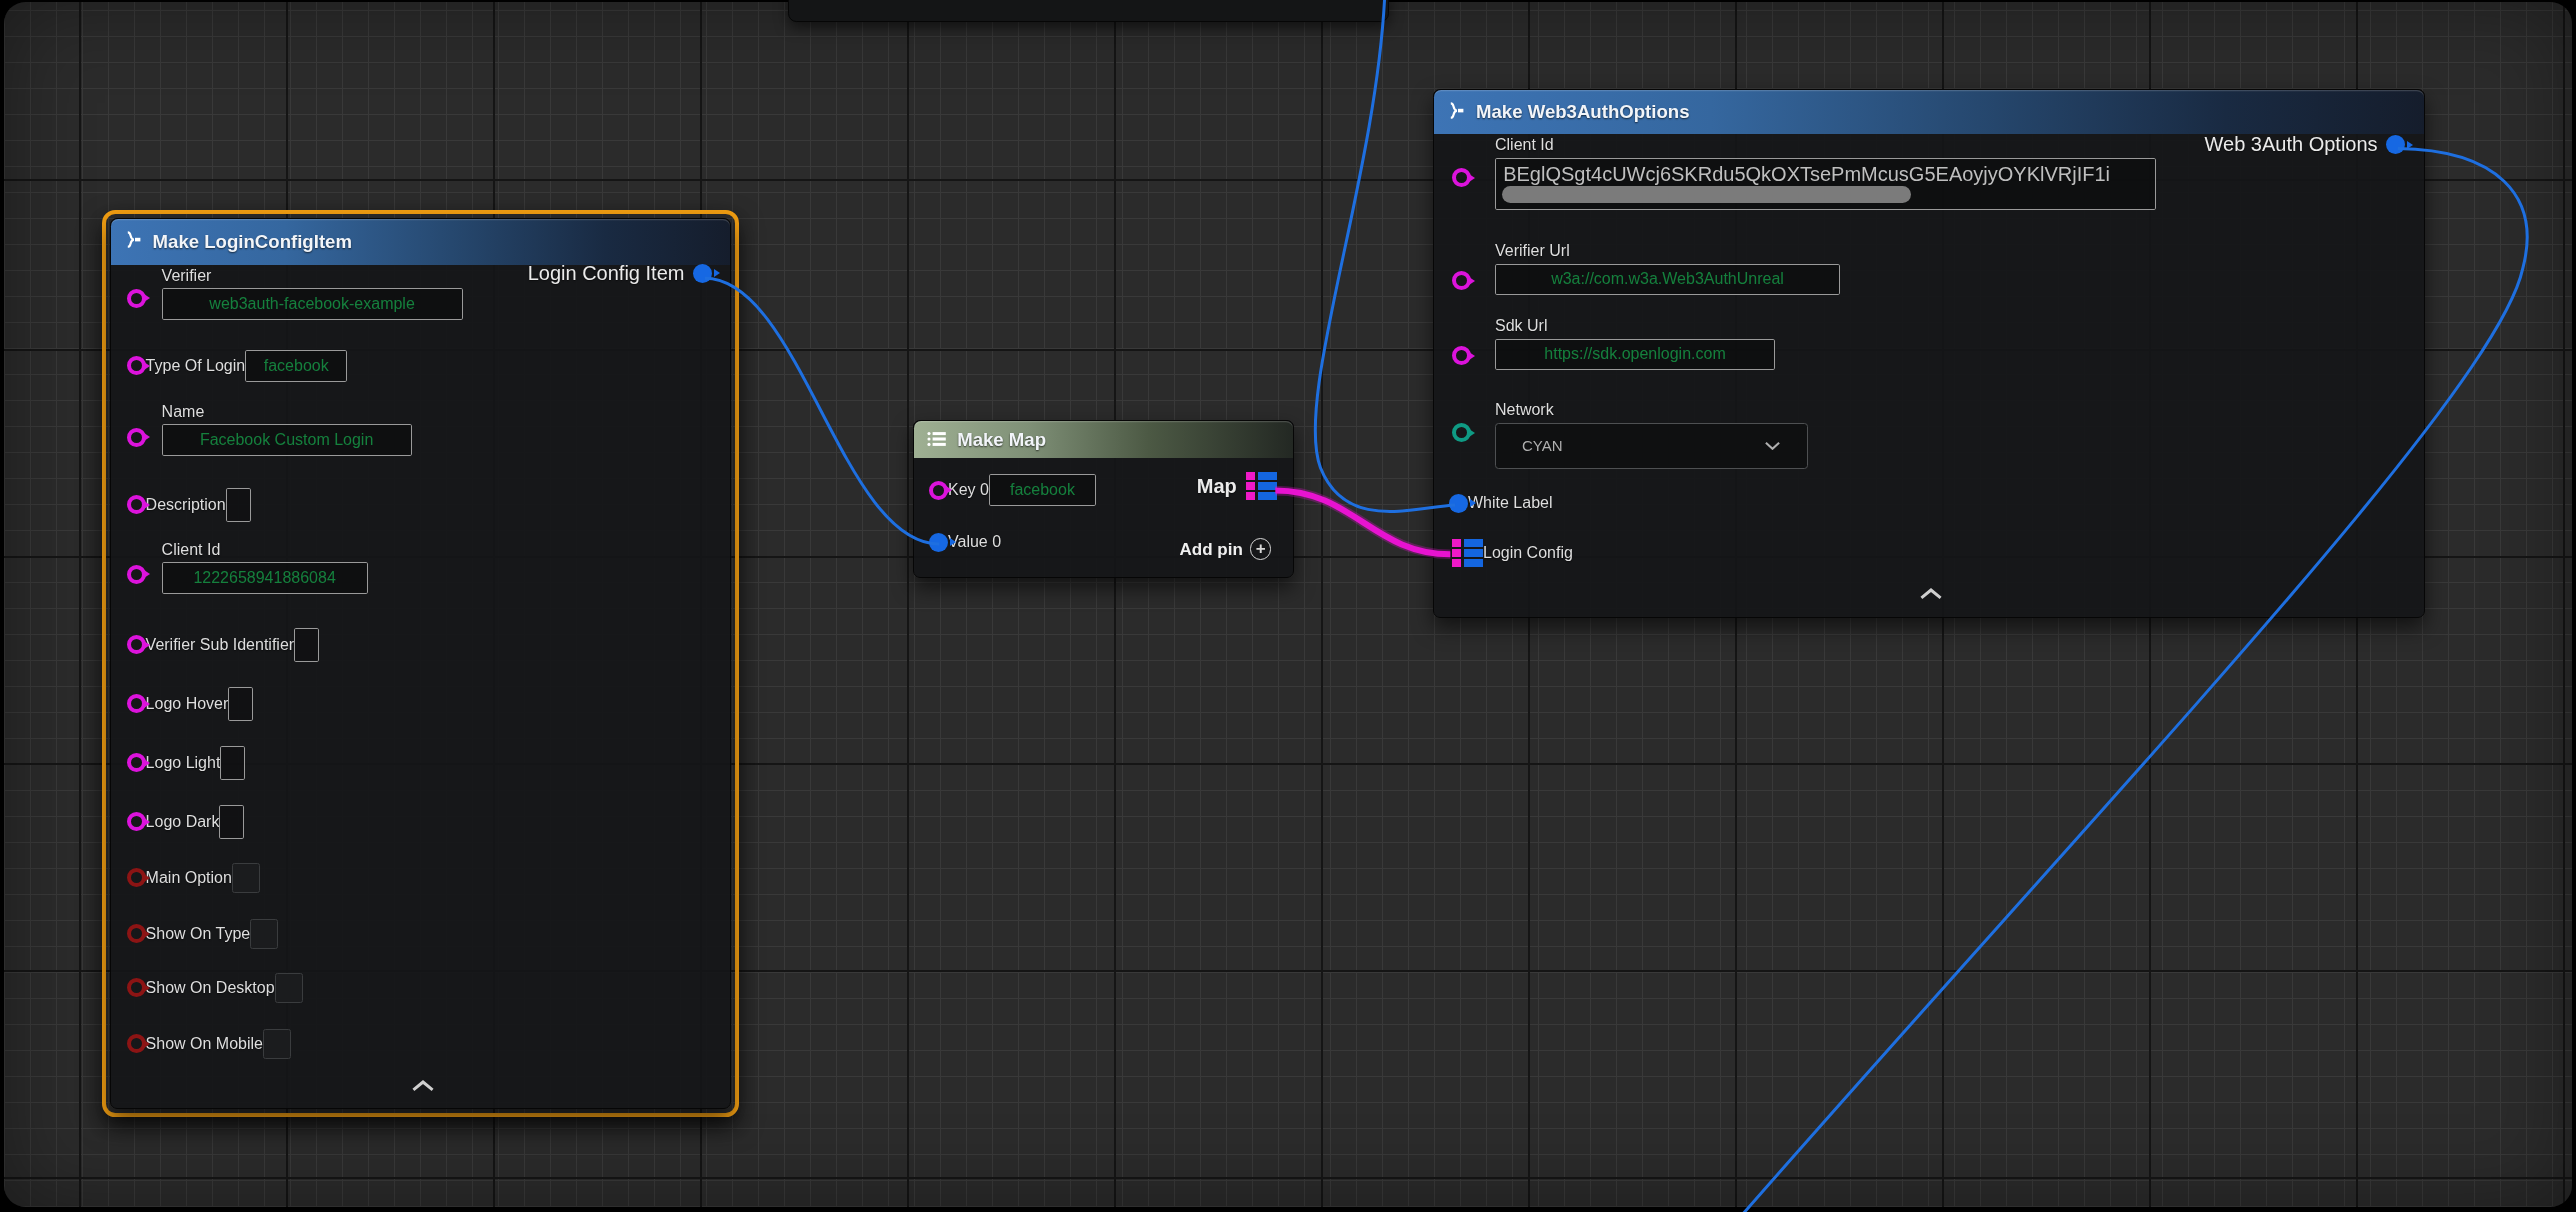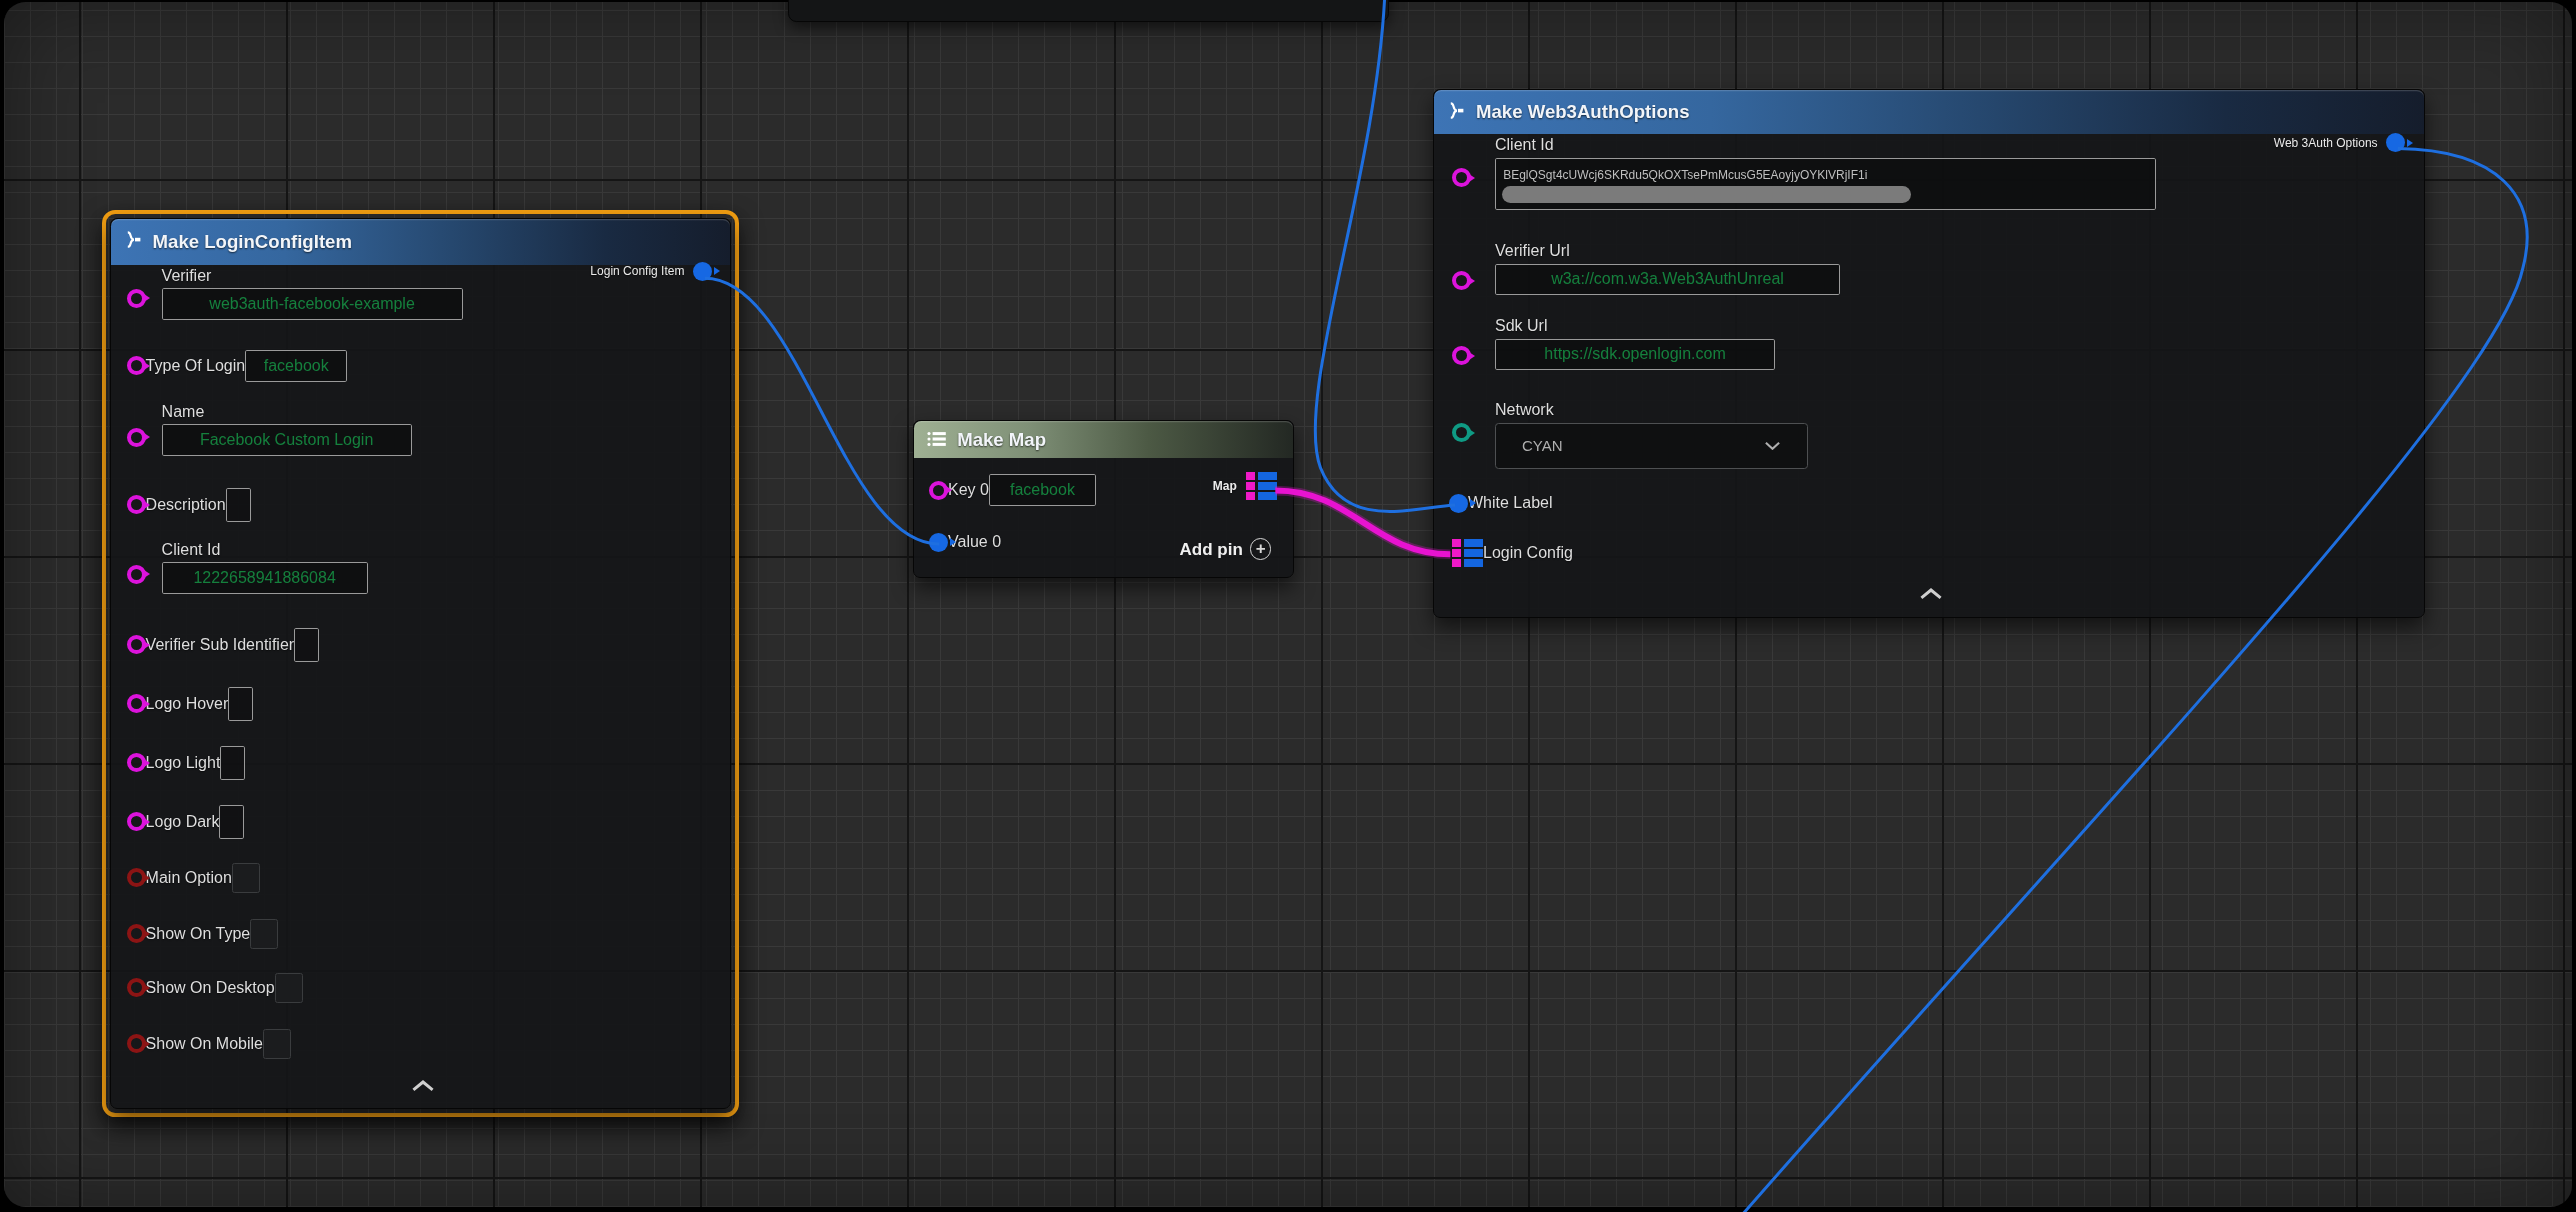--- a/index.html
+++ b/index.html
@@ -24,25 +24,25 @@
   .sel .node{position:relative;width:100%;height:100%;left:0;top:0}
   .hdr{position:absolute;left:0;top:0;right:0;display:flex;align-items:center;gap:9.6px;padding:0 12px;
        border-radius:7.2px 7.2px 0 0;box-shadow:inset 0 1.2px 0 rgba(255,255,255,.16)}
   .hdr.blue{background:linear-gradient(to right,#3D74B5 0%,#35679F 28%,#26486F 55%,#192A42 80%,#151D2C 100%)}
   .hdr.green{background:linear-gradient(to right,#9FB093 0%,#7F9077 30%,#4C5944 62%,#232823 100%)}
   .ttl{font-size:18.6px;font-weight:bold;color:#F2F5F9;text-shadow:0 1.2px 1.8px rgba(0,0,0,.65);white-space:nowrap}
   .prow{position:absolute;display:flex;align-items:center;gap:0;height:34px}
   .orow{position:absolute;display:flex;align-items:center;gap:8.4px}
   .stack{position:absolute;display:flex;flex-direction:column;gap:3.6px}
   .lbl{color:#DEDEDE;font-size:16px;white-space:nowrap;text-shadow:0 0.6px 1.2px rgba(0,0,0,.5)}
-  .olbl{color:#EBEBEB;font-size:12px;white-space:nowrap;text-shadow:0 0.6px 1.2px rgba(0,0,0,.5)}
+  .olbl{color:#EBEBEB;font-size:20px;white-space:nowrap;text-shadow:0 0.6px 1.2px rgba(0,0,0,.5)}
   .tf{min-height:32px;background:rgba(11,12,13,.72);border:1.2px solid #9A9A9A;border-radius:1.8px;
       display:flex;align-items:center;justify-content:center;color:#15803d;font-size:16px;
       padding:0 9.6px;white-space:nowrap;overflow:hidden}
-  .tf.big{position:relative;justify-content:flex-start;font-size:12px;color:#BFBFBF;padding:6px 7.2px 24px 7.2px}
+  .tf.big{position:relative;justify-content:flex-start;font-size:20px;color:#BFBFBF;padding:6px 7.2px 24px 7.2px}
   .thumb{position:absolute;left:6px;bottom:6px;height:17px;width:62%;background:#7B7B7B;border-radius:8.4px}
   .box{width:25px;height:34px;background:rgba(11,12,13,.5);border:1.2px solid #9A9A9A;border-radius:1.8px}
   .chk{width:28px;height:30px;background:#1B1C1E;border:1.2px solid #3A3C3E;border-radius:2.4px}
   .pin{position:relative;width:19px;height:19px;border-radius:50%;flex:none}
   .pin.hollow{border:4.8px solid var(--pc)}
   .pin.f{background:var(--pc)}
   .pin::after{content:"";position:absolute;right:-8.4px;top:50%;transform:translateY(-50%);
       border-left:6.6px solid var(--pc);border-top:4.8px solid transparent;border-bottom:4.8px solid transparent}
   .c-struct{--pc:#DC13DC}
   .c-bool{--pc:#8C1414}

